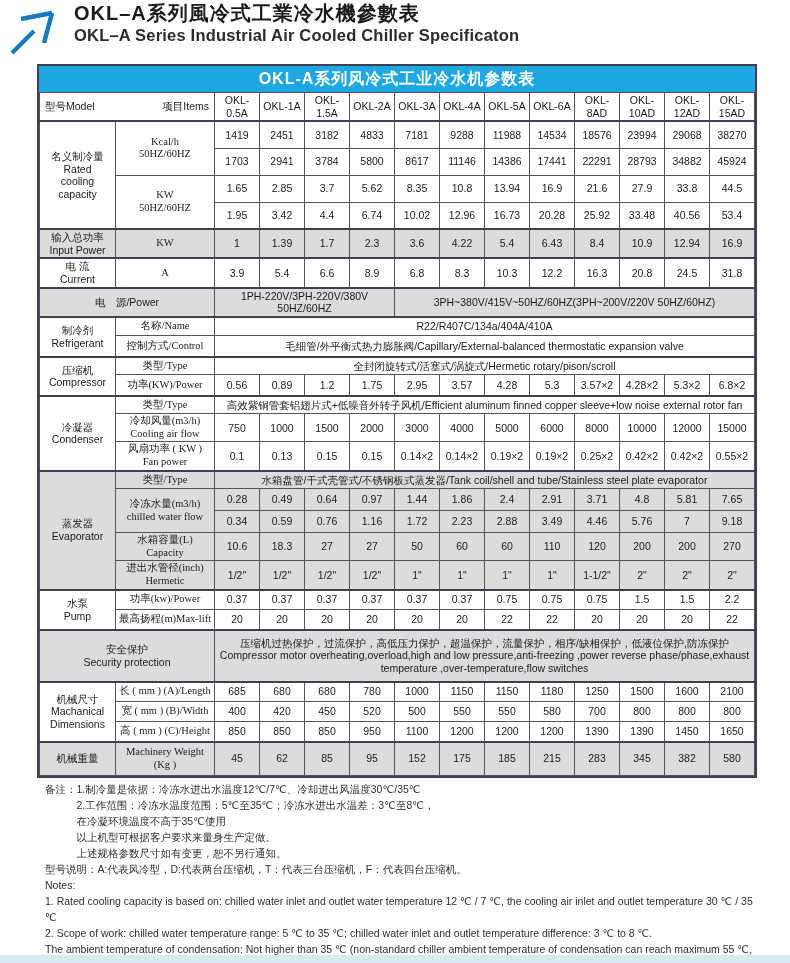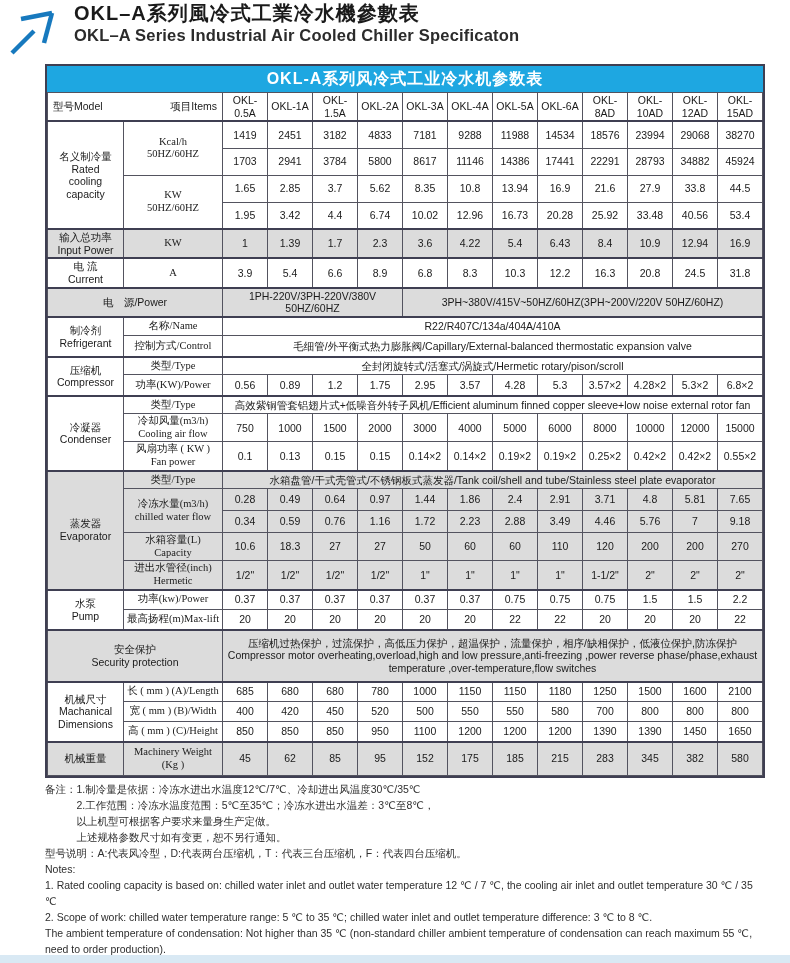--- a/index.html
+++ b/index.html
@@ -8,21 +8,21 @@
     font-family:"Liberation Sans","DejaVu Sans",sans-serif;color:#1a1a1a;
     overflow:hidden;
   }
   
   .page-header{position:absolute;left:8px;top:2px;display:flex;align-items:flex-start;}
   .logo{width:56px;height:50px;margin-top:4px;}
   .titles{margin-left:10px;}
   .title-zh{font-size:20px;font-weight:bold;letter-spacing:1px;line-height:1.15;}
   .title-en{font-size:16.5px;font-weight:bold;color:#2b2b2b;margin-top:1px;letter-spacing:.2px;}
   
-  .sheet{position:absolute;left:45px;top:64px;width:716px;border:2px solid var(--border,#3f3f52);}
+  .sheet{position:absolute;left:37px;top:64px;width:716px;border:2px solid var(--border,#3f3f52);}
   .banner{
     background:var(--accent,#1ea7e1);color:#fff;text-align:center;
     font-size:16px;font-weight:bold;letter-spacing:1px;height:26px;line-height:26px;
   }
   table.spec{border-collapse:collapse;width:100%;table-layout:fixed;}
   table.spec td{
     border:1px solid #53535f;font-size:10.5px;text-align:center;vertical-align:middle;
     padding:1px 1px;background:#fff;white-space:pre-line;line-height:1.2;
   }
   td.lab,td.sub,td.head{background:var(--shade,#dcdcdc);}
@@ -438,20 +438,21 @@
           <td class="val">382</td>
           <td class="val">580</td>
         </tr>
       </tbody>
   </table>
 </div>
 
 <div class="notes">
   <div class="note-line">备注：1.制冷量是依据：冷冻水进出水温度12℃/7℃、冷却进出风温度30℃/35℃</div>
   <div class="note-line">　　　2.工作范围：冷冻水温度范围：5℃至35℃；冷冻水进出水温差：3℃至8℃，</div>
+  <div class="note-line">　　　在冷凝环境温度不高于35℃使用</div>
   <div class="note-line">　　　以上机型可根据客户要求来量身生产定做。</div>
   <div class="note-line">　　　上述规格参数尺寸如有变更，恕不另行通知。</div>
   <div class="note-line">型号说明：A:代表风冷型，D:代表两台压缩机，T：代表三台压缩机，F：代表四台压缩机。</div>
   <div class="note-line">Notes:</div>
   <div class="note-line">1. Rated cooling capacity is based on: chilled water inlet and outlet water temperature 12 ℃ / 7 ℃, the cooling air inlet and outlet temperature 30 ℃ / 35 ℃</div>
   <div class="note-line">2. Scope of work: chilled water temperature range: 5 ℃ to 35 ℃; chilled water inlet and outlet temperature difference: 3 ℃ to 8 ℃.</div>
   <div class="note-line">The ambient temperature of condensation: Not higher than 35 ℃ (non-standard chiller ambient temperature of condensation can reach maximum 55 ℃, need to order production).</div>
 
 </div>
 

